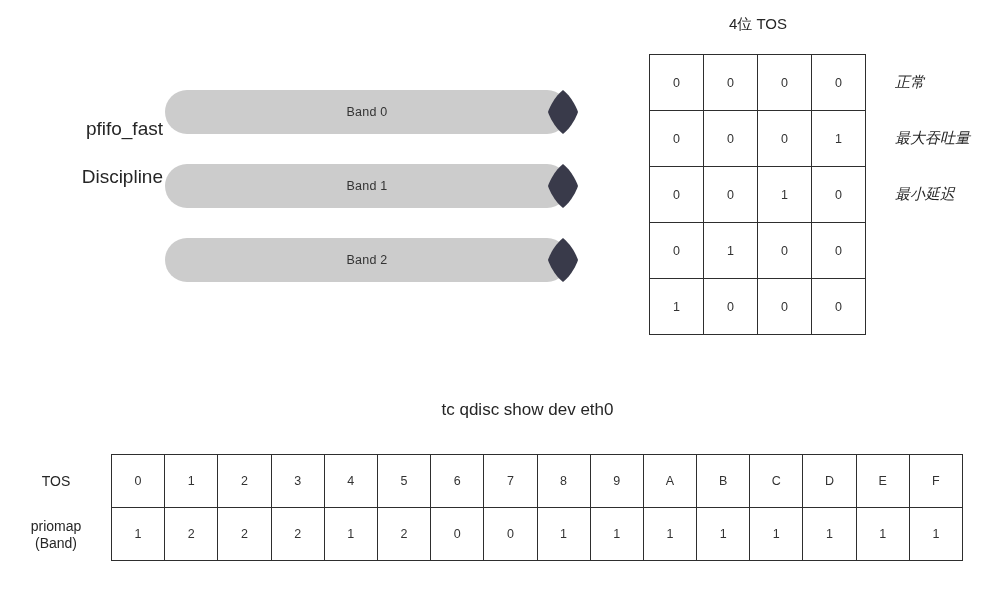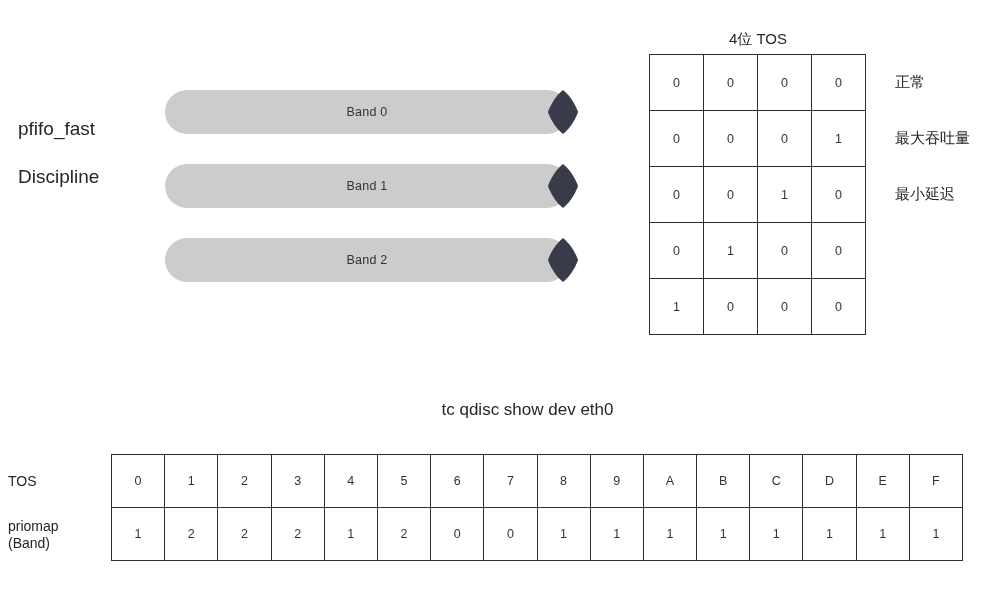--- a/index.html
+++ b/index.html
@@ -19,21 +19,21 @@
   
   .abs { position: absolute; }
 
   
   #discipline-labels {
     left: 18px;
     top: 105px;
     width: 145px;
   }
   .disc-label {
-    text-align: left;
+    text-align: right;
     font-size: 19px;
     color: #262626;
     line-height: 48px;
     height: 48px;
     white-space: nowrap;
   }
 
   
   #band-stack {
     left: 165px;
@@ -67,21 +67,21 @@
     position: absolute;
     left: 383px;
     top: 0px;
     width: 30px;
     height: 44px;
   }
 
   
   #tos-title {
     left: 648px;
-    top: 30px;
+    top: 15px;
     width: 220px;
     font-size: 15px;
     color: #262626;
     text-align: center;
   }
   #tos-table {
     left: 649px;
     top: 54px;
     border-collapse: collapse;
   }
@@ -98,20 +98,21 @@
   #tos-meanings {
     left: 895px;
     top: 54px;
   }
   .tos-meaning {
     height: 56px;
     line-height: 56px;
     font-size: 15px;
     color: #262626;
     white-space: nowrap;
+    font-style: italic;
   }
 
   
   #priomap-title {
     left: 0px;
     top: 400px;
     width: 1007px;
     text-align: center;
     font-size: 17px;
     color: #262626;
@@ -122,21 +123,21 @@
     top: 454px;
     width: 96px;
     text-align: right;
   }
   .prio-rowlabel {
     height: 54px;
     font-size: 14px;
     color: #262626;
     display: flex;
     flex-direction: column;
-    align-items: flex-start;
+    align-items: center;
     justify-content: center;
     line-height: 17px;
   }
   #priomap-table {
     left: 111px;
     top: 454px;
     border-collapse: collapse;
   }
   #priomap-table td {
     width: 52.2px;

